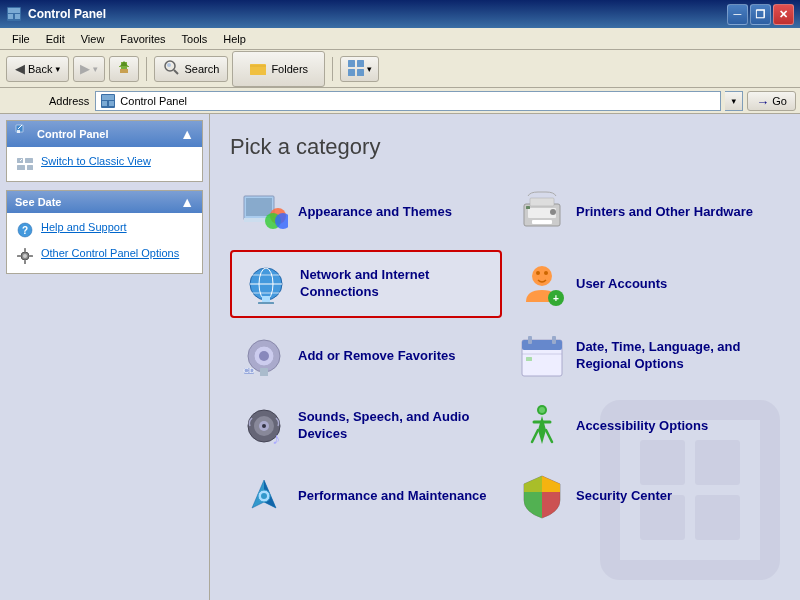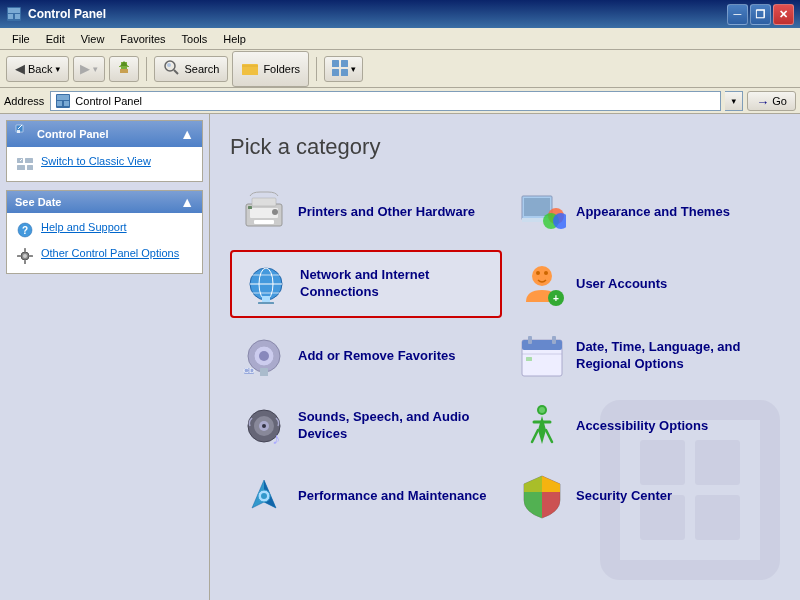--- a/index.html
+++ b/index.html
@@ -113,21 +113,21 @@
       font-size: 11px;
       height: 26px;
     }
     .folders-btn {
       display: flex;
       align-items: center;
       gap: 4px;
       background: linear-gradient(to bottom, #f5f4f0, #dedad0);
       border: 1px solid #ACA899;
       border-radius: 3px;
-      padding: 3px 8px;
+      padding: 3px 16px;
       cursor: pointer;
       font-size: 11px;
       height: 36px;
       text-align: right;
     }
     .view-btn {
       display: flex;
       align-items: center;
       gap: 2px;
       background: linear-gradient(to bottom, #f5f4f0, #dedad0);
@@ -146,20 +146,21 @@
       display: flex;
       align-items: center;
       padding: 2px 4px;
       border-bottom: 1px solid #ACA899;
       gap: 4px;
     }
     .address-label {
       font-size: 11px;
       color: #000;
       margin-right: 2px;
+      margin-left: 45px;
     }
     .address-input-wrapper {
       flex: 1;
       height: 20px;
       background: white;
       border: 1px solid #7F9DB9;
       display: flex;
       align-items: center;
       padding: 0 4px;
       gap: 4px;
@@ -500,44 +501,44 @@
       </svg>
     </div>
 
     <div class="pick-category-title">Pick a category</div>
 
     <div class="category-grid">
 
       <div class="category-item">
         <div class="category-icon-wrap">
           <svg width="48" height="48" viewBox="0 0 48 48">
+            <rect x="4" y="8" width="30" height="24" fill="#AACCEE" stroke="#8899BB" stroke-width="1" rx="1"></rect>
+            <rect x="6" y="10" width="26" height="18" fill="#88AACC"></rect>
+            <rect x="4" y="30" width="30" height="4" fill="#CCDDEE"></rect>
+            <ellipse cx="38" cy="28" rx="8" ry="8" fill="#FF6633" opacity="0.8"></ellipse>
+            <ellipse cx="33" cy="33" rx="8" ry="8" fill="#33CC33" opacity="0.8"></ellipse>
+            <ellipse cx="43" cy="33" rx="8" ry="8" fill="#3366FF" opacity="0.8"></ellipse>
+          </svg>
+        </div>
+        <span class="category-label">Appearance and Themes</span>
+      </div>
+
+      <div class="category-item">
+        <div class="category-icon-wrap">
+          <svg width="48" height="48" viewBox="0 0 48 48">
             <rect x="6" y="16" width="36" height="22" fill="#CCCCCC" rx="2" stroke="#999" stroke-width="1"></rect>
             <rect x="10" y="20" width="28" height="10" fill="#EEEEEE" rx="1"></rect>
             <rect x="12" y="10" width="24" height="8" fill="#DDDDDD" rx="1" stroke="#AAA" stroke-width="0.5"></rect>
             <rect x="14" y="32" width="20" height="4" fill="white" rx="1"></rect>
             <circle cx="35" cy="24" r="3" fill="#888"></circle>
             <rect x="8" y="18" width="4" height="3" fill="#668866" rx="0.5"></rect>
             <path d="M10 8 Q12 4 20 4 L28 4 Q36 4 38 8" fill="none" stroke="#AAA" stroke-width="1"></path>
           </svg>
         </div>
         <span class="category-label">Printers and Other Hardware</span>
-      </div>
-
-      <div class="category-item">
-        <div class="category-icon-wrap">
-          <svg width="48" height="48" viewBox="0 0 48 48">
-            <rect x="4" y="8" width="30" height="24" fill="#AACCEE" stroke="#8899BB" stroke-width="1" rx="1"></rect>
-            <rect x="6" y="10" width="26" height="18" fill="#88AACC"></rect>
-            <rect x="4" y="30" width="30" height="4" fill="#CCDDEE"></rect>
-            <ellipse cx="38" cy="28" rx="8" ry="8" fill="#FF6633" opacity="0.8"></ellipse>
-            <ellipse cx="33" cy="33" rx="8" ry="8" fill="#33CC33" opacity="0.8"></ellipse>
-            <ellipse cx="43" cy="33" rx="8" ry="8" fill="#3366FF" opacity="0.8"></ellipse>
-          </svg>
-        </div>
-        <span class="category-label">Appearance and Themes</span>
       </div>
 
       <div class="category-item highlighted">
         <div class="category-icon-wrap">
           <svg width="48" height="48" viewBox="0 0 48 48">
             <circle cx="24" cy="24" r="16" fill="#4499DD" stroke="#2266AA" stroke-width="1"></circle>
             <ellipse cx="24" cy="24" rx="7" ry="16" fill="none" stroke="white" stroke-width="1"></ellipse>
             <line x1="8" y1="24" x2="40" y2="24" stroke="white" stroke-width="1"></line>
             <line x1="10" y1="15" x2="38" y2="15" stroke="white" stroke-width="0.7"></line>
             <line x1="10" y1="33" x2="38" y2="33" stroke="white" stroke-width="0.7"></line>

